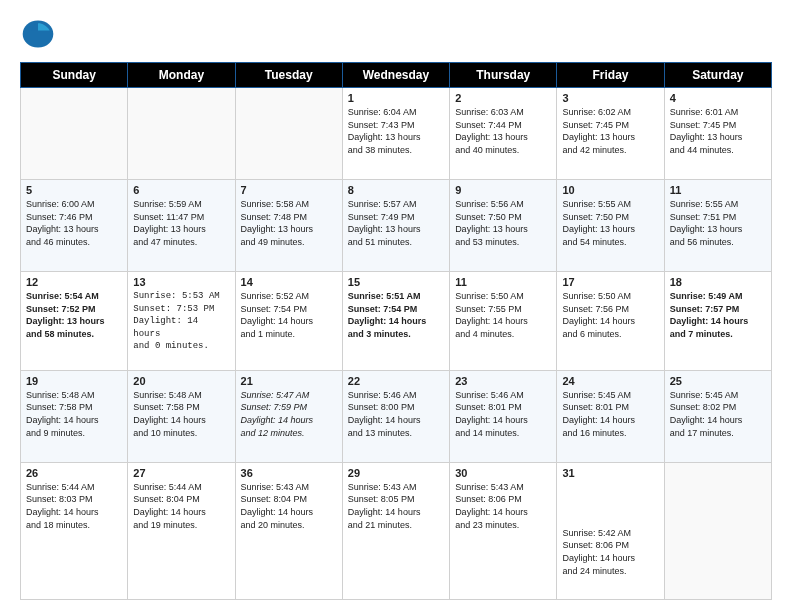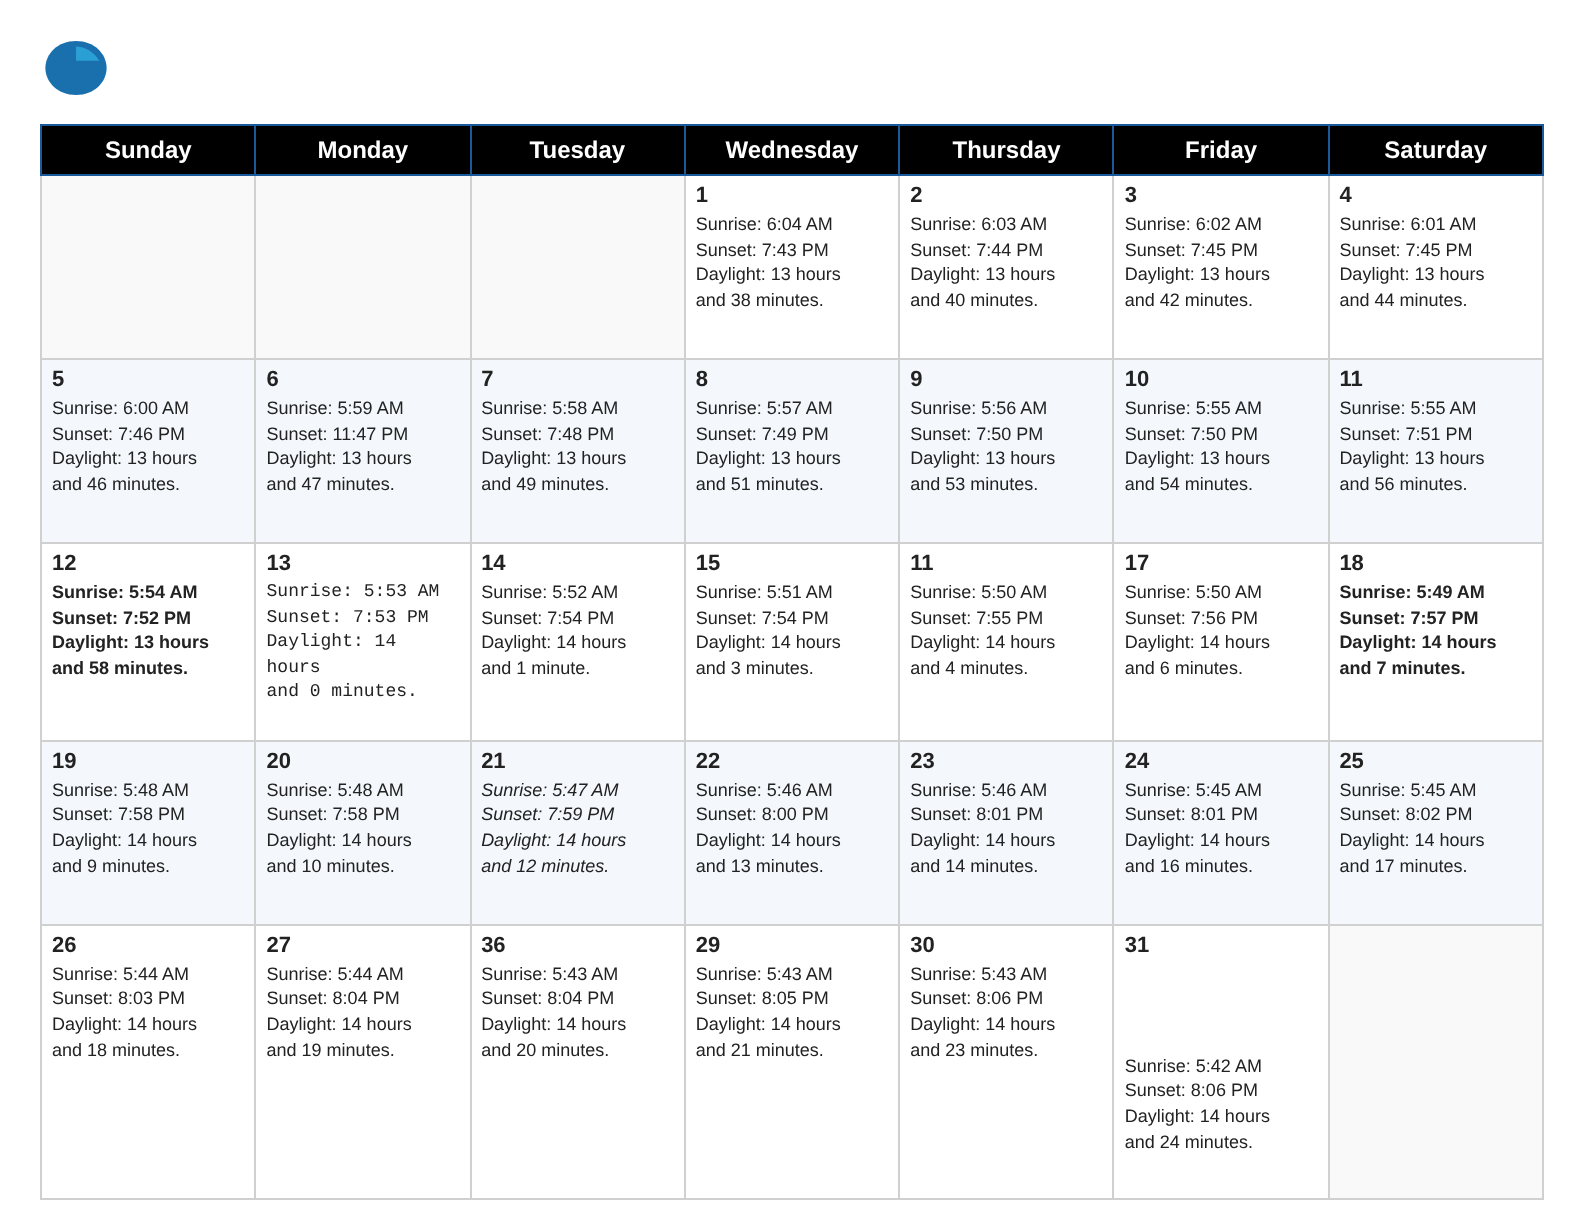--- a/index.html
+++ b/index.html
@@ -240,21 +240,21 @@
           </td>
           <td>
             <span class="day-number">14</span>
             <div class="cell-content" style="white-space: pre-line;">Sunrise: 5:52 AM
 Sunset: 7:54 PM
 Daylight: 14 hours
 and 1 minute.</div>
           </td>
           <td>
             <span class="day-number">15</span>
-            <div class="cell-content" style="white-space: pre-line;">Sunrise: 5:51 AM
+            <div class="cell-content" style="white-space: pre-line; font-weight: bold;">Sunrise: 5:51 AM
 Sunset: 7:54 PM
 Daylight: 14 hours
 and 3 minutes.</div>
           </td>
           <td>
             <span class="day-number">11</span>
             <div class="cell-content" style="white-space: pre-line;">Sunrise: 5:50 AM
 Sunset: 7:55 PM
 Daylight: 14 hours
 and 4 minutes.</div>

